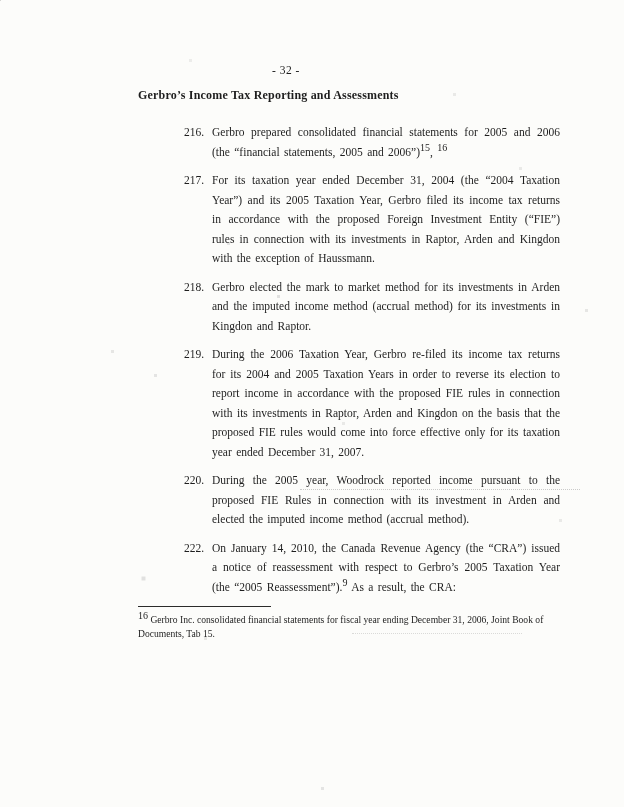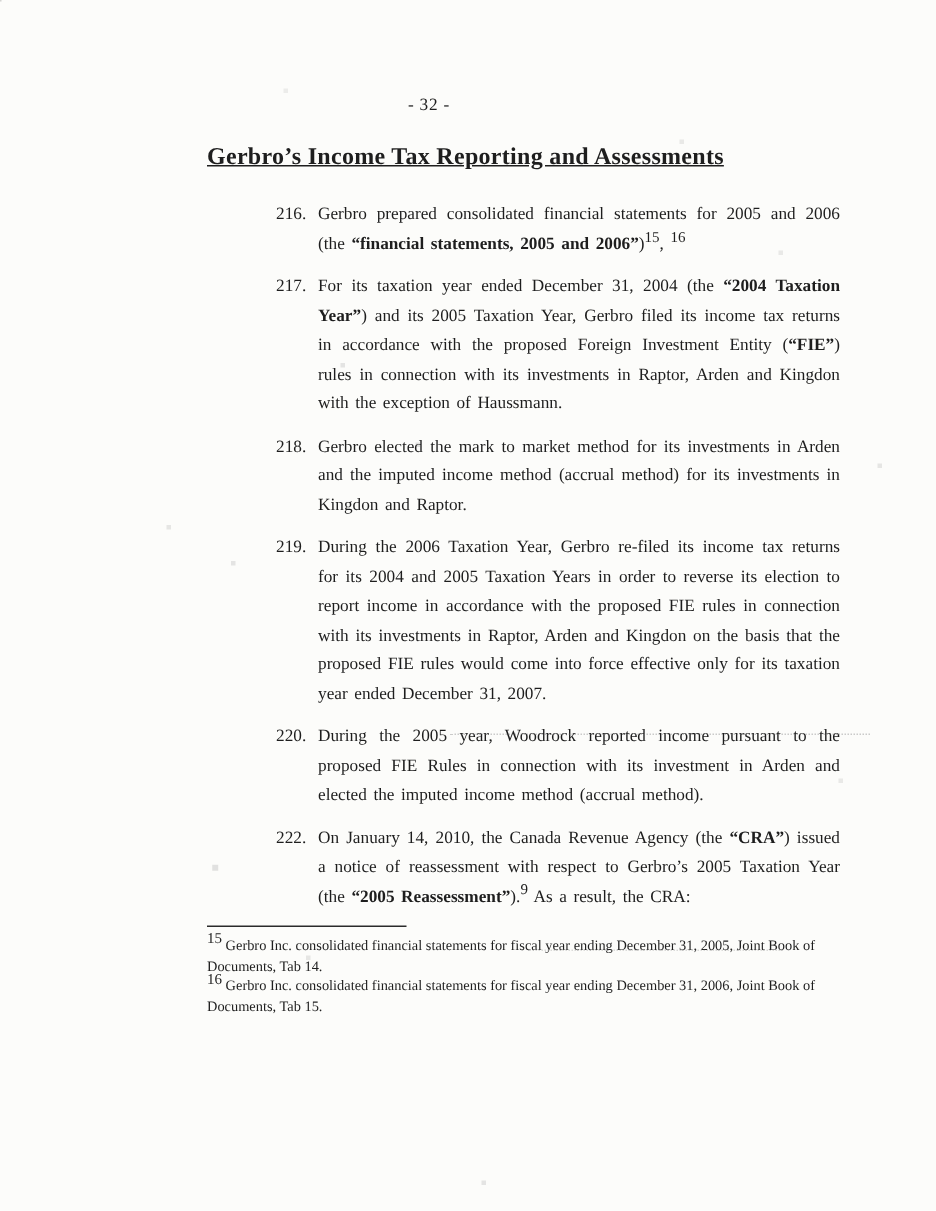--- a/index.html
+++ b/index.html
@@ -16,41 +16,40 @@
     overflow: hidden;
   }
   .page-number {
     padding-top: 64px;
     text-align: center;
     margin-right: 52px;
     font-size: 11.5px;
     letter-spacing: 0.5px;
   }
   .heading {
-    margin: 20px 0 0 138px;
-    font-size: 16px;
+    margin: 12px 0 0 138px;
+    font-size: 12px;
     font-weight: bold;
-    text-decoration: underline;
     letter-spacing: 0.2px;
   }
   .paras { margin-top: 20px; padding-left: 16px; }
   .para {
     position: relative;
     margin: 0 0 9px 168px;
     width: 376px;
     font-size: 11.5px;
     line-height: 19.5px;
   }
   .para-num { position: absolute; left: 0; top: 0; }
   .para-body {
     margin-left: 28px;
     text-align: justify;
     word-spacing: 1.5px;
   }
-  .para-body b { font-weight: bold; }
+  .para-body b { font-weight: normal; }
   sup {
     font-size: 10px;
     vertical-align: super;
     line-height: 0;
   }
   .footnotes {
     margin: 8px 0 0 138px;
     width: 410px;
     font-size: 9.6px;
     line-height: 13.5px;
@@ -119,20 +118,19 @@
         <div class="para-body"><span>During the 2005 year, Woodrock reported income pursuant to the proposed FIE Rules in connection with its investment in Arden and elected the imputed income method (accrual method).</span></div>
       </div>
       <div class="para">
         <span class="para-num">222.</span>
         <div class="para-body"><span>On January 14, 2010, the Canada Revenue Agency (the </span><b>“CRA”</b><span>) issued a notice of reassessment with respect to Gerbro’s 2005 Taxation Year (the </span><b>“2005 Reassessment”</b><span>).</span><sup>9</sup><span> As a result, the CRA:</span></div>
       </div>
     </div>
   <div class="footnotes">
     <div class="fn-rule"></div>
     <div id="footnotes-list">
-        <div class="fn"><sup>15</sup><span> Gerbro Inc. consolidated financial statements for fiscal year ending December 31, 2005, Joint Book of Documents, Tab 14.</span></div>
         <div class="fn"><sup>16</sup><span> Gerbro Inc. consolidated financial statements for fiscal year ending December 31, 2006, Joint Book of Documents, Tab 15.</span></div>
       </div>
   </div>
   <div class="smudge smudge-1"></div>
   <div class="smudge smudge-2"></div>
   <div class="speckles"></div>
 </div>
 
 </body></html>

